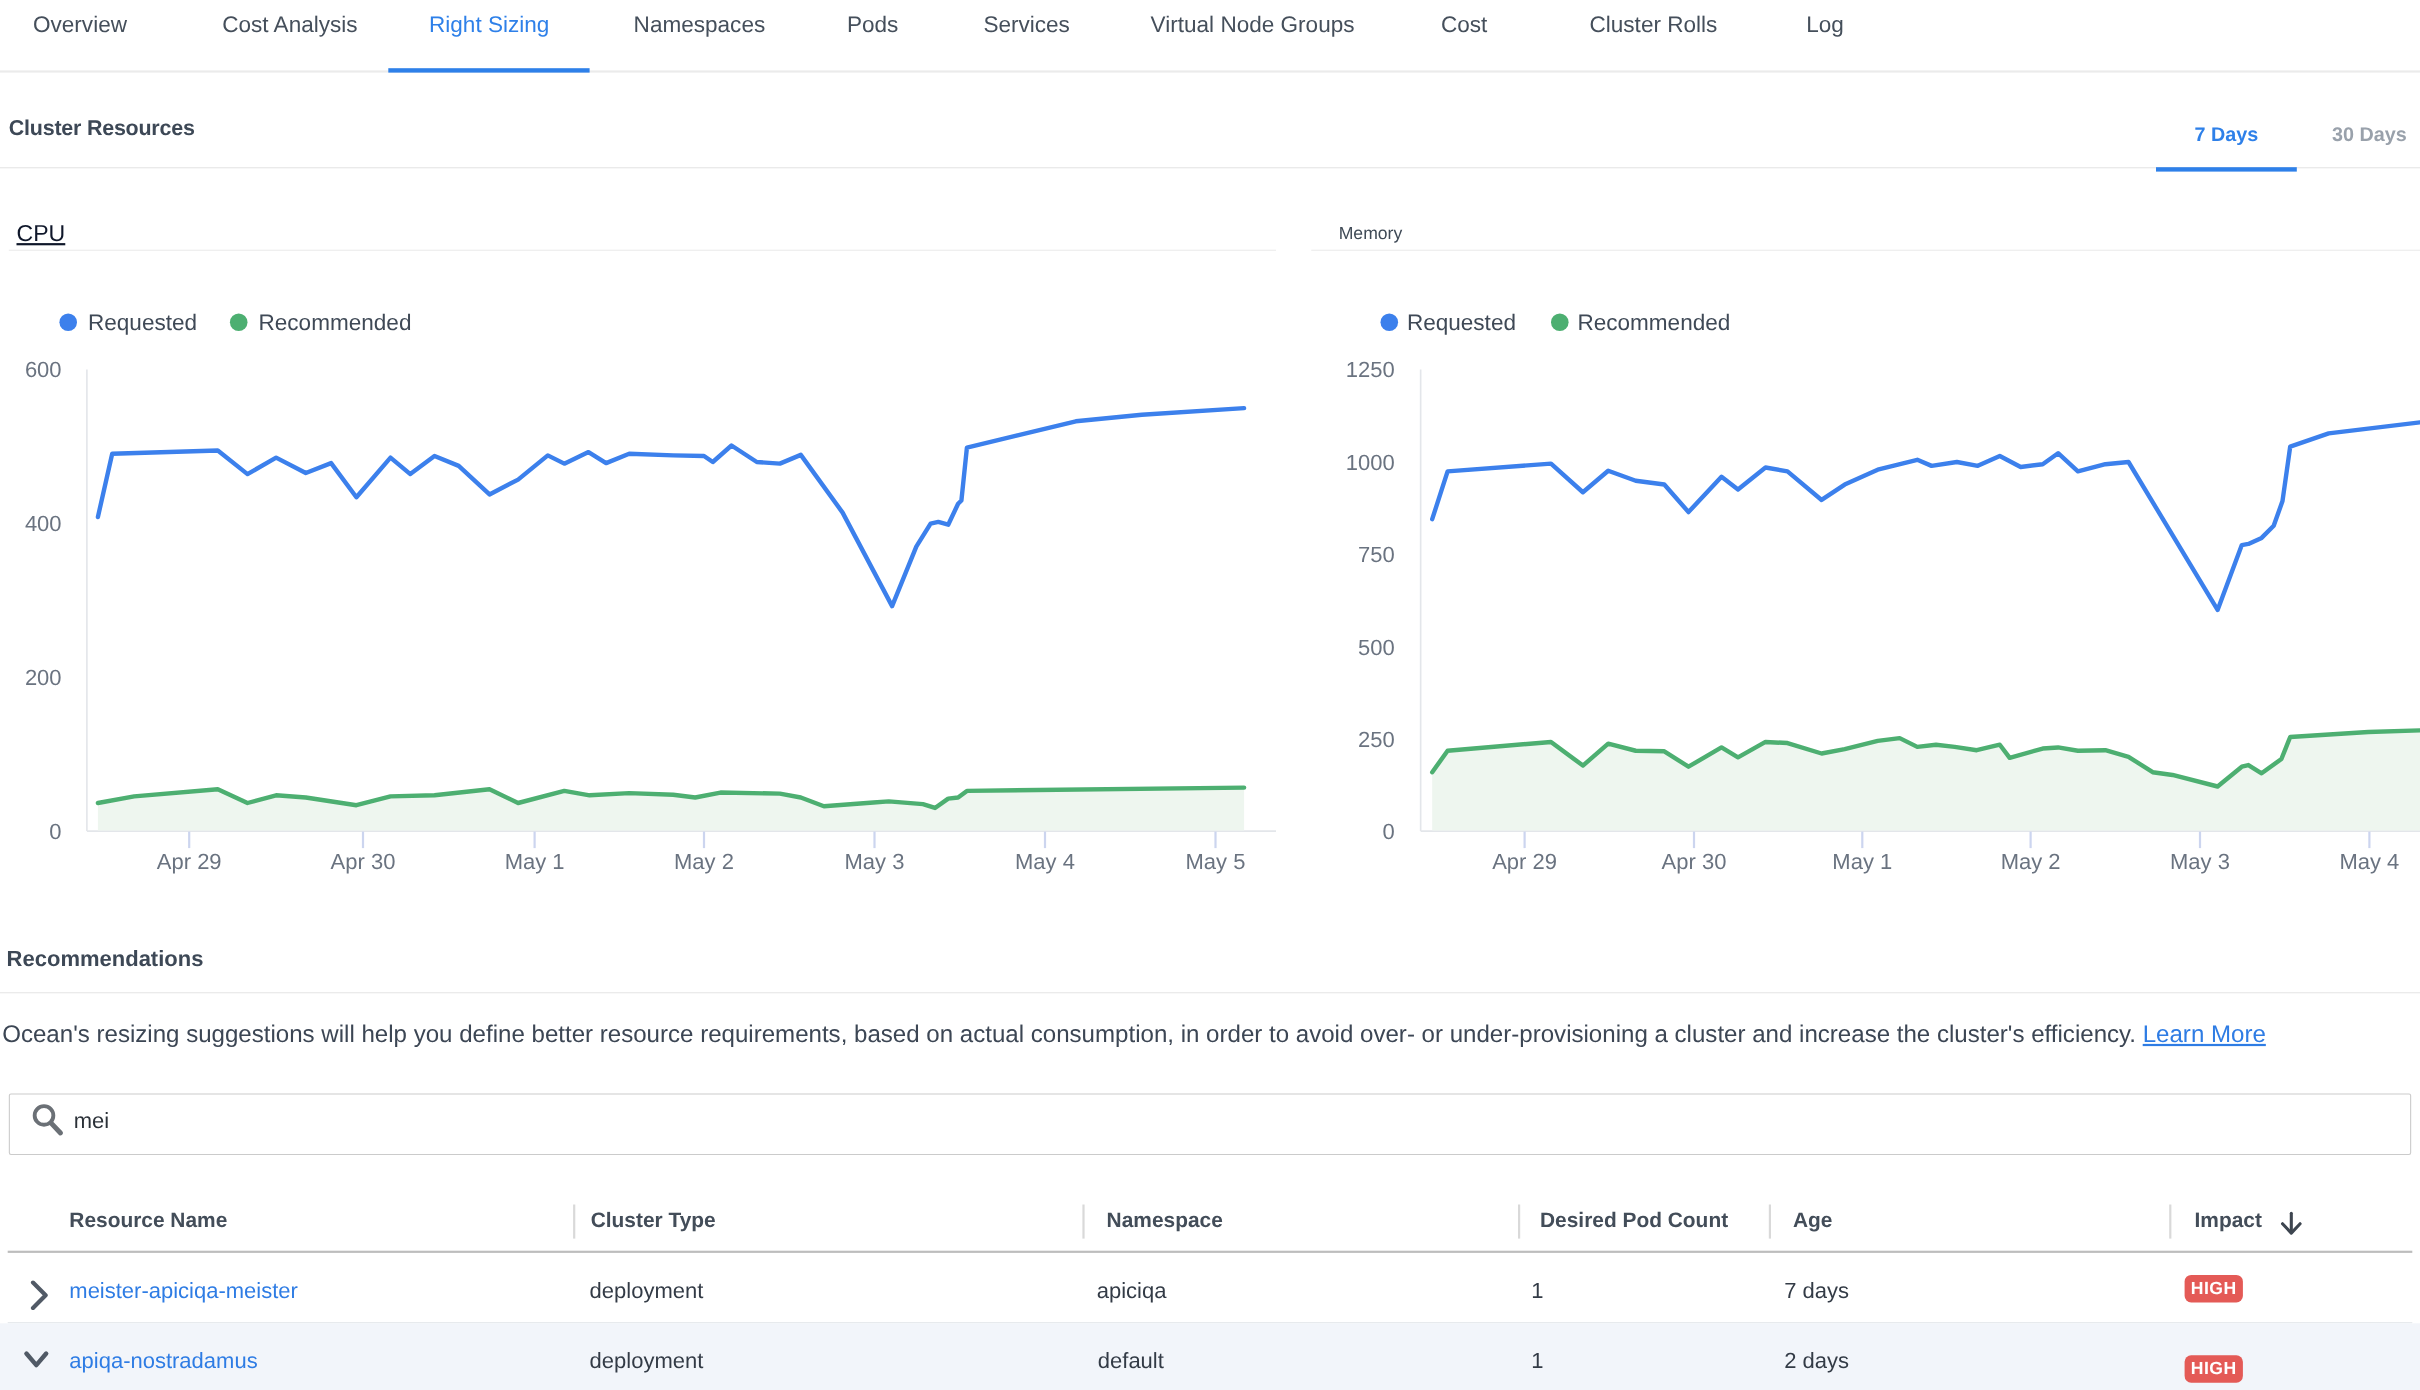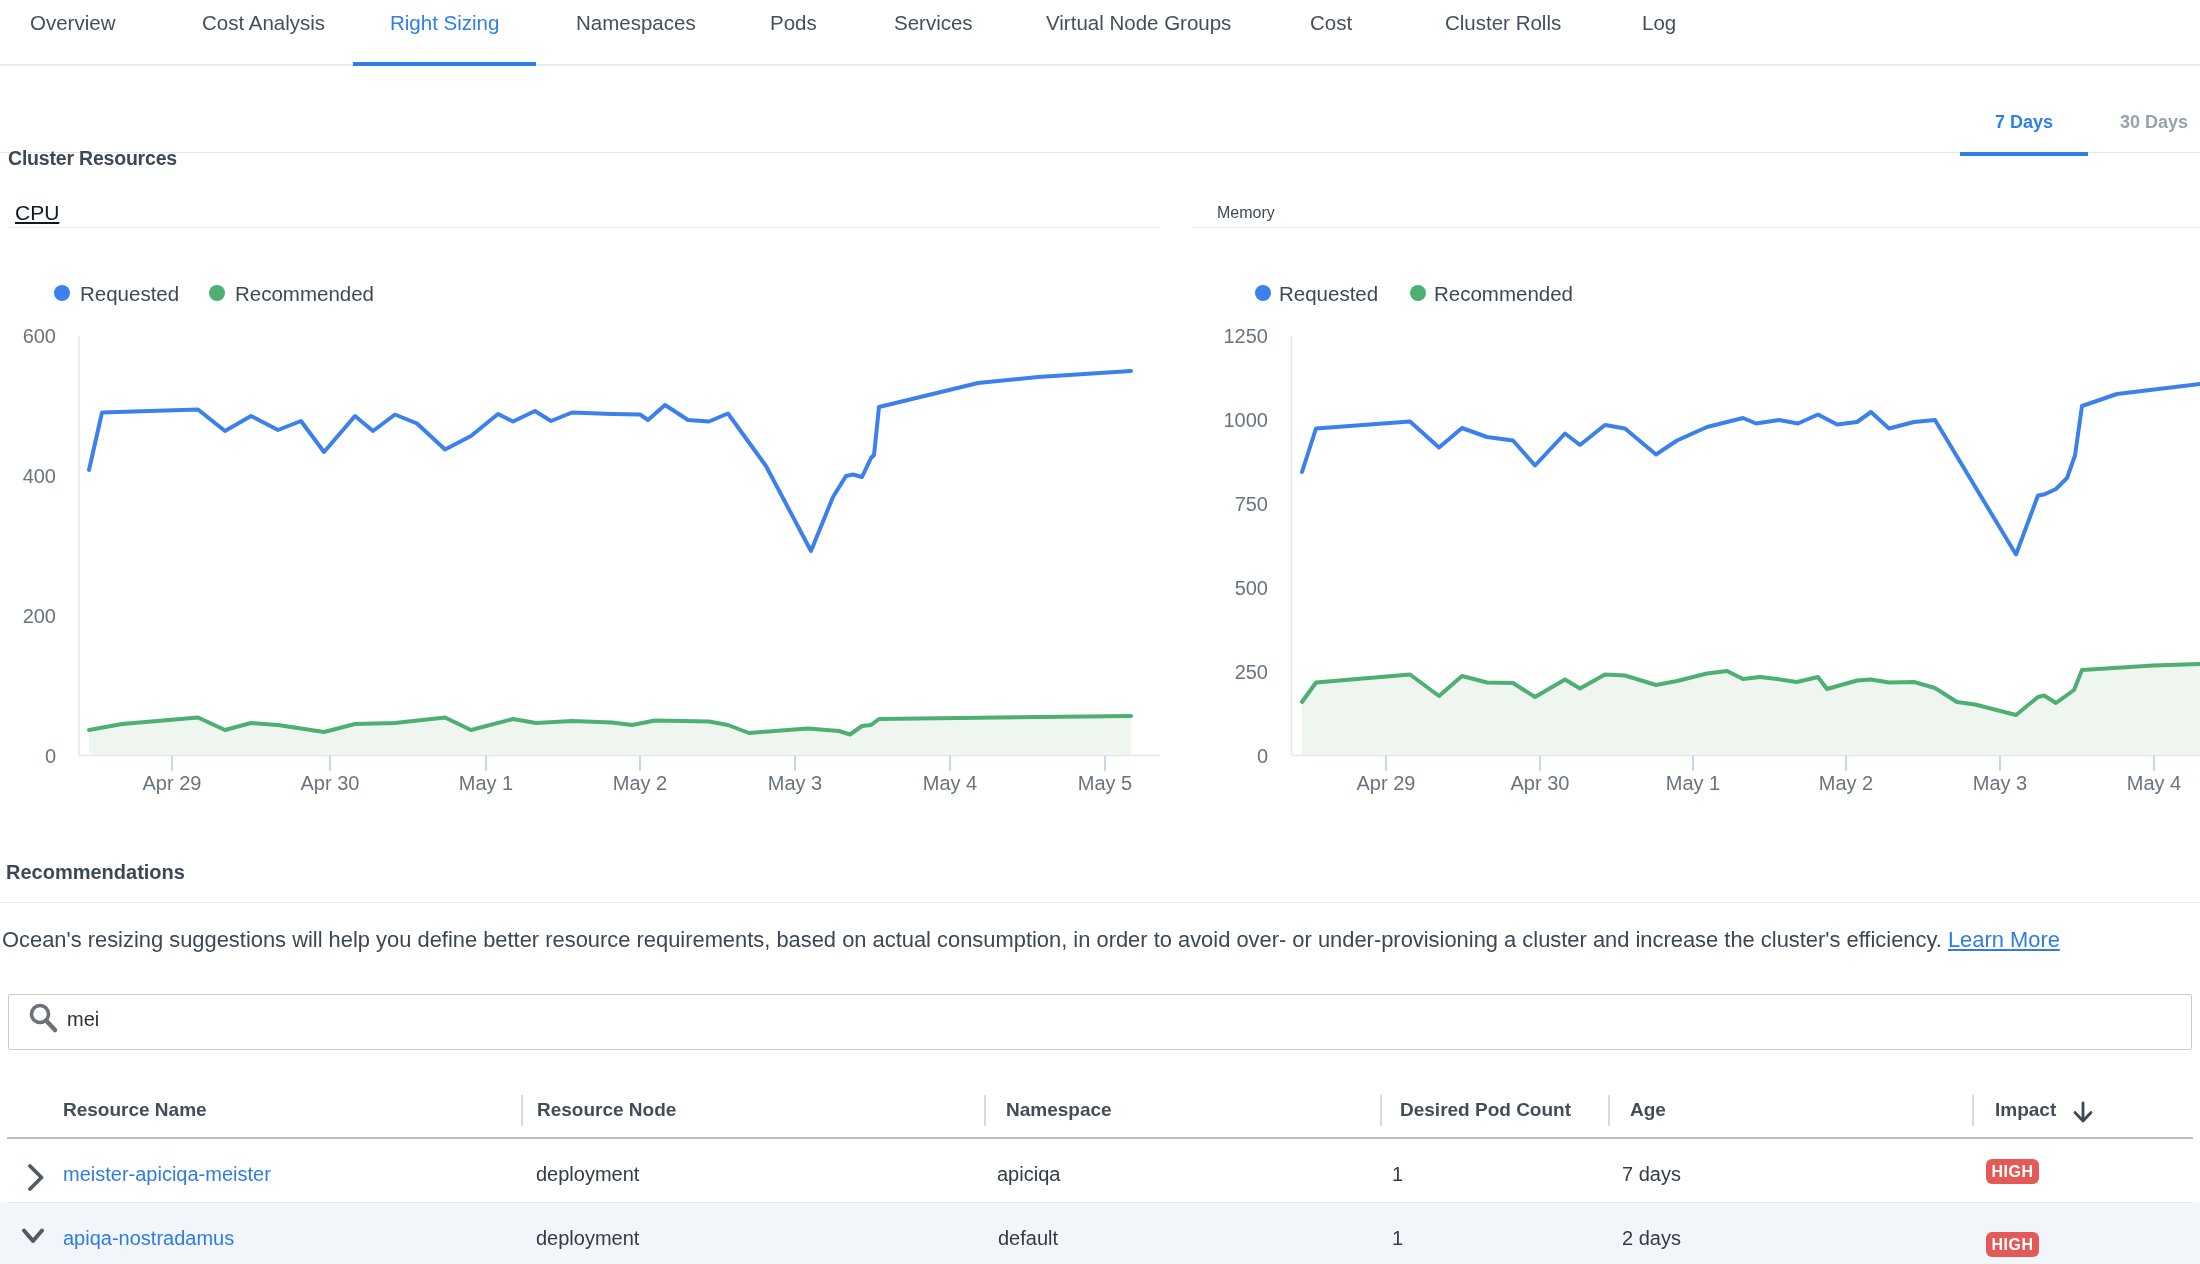--- a/index.html
+++ b/index.html
@@ -23,21 +23,21 @@
 <div class="tab" style="left:576px;">Namespaces</div>
 <div class="tab" style="left:770px;">Pods</div>
 <div class="tab" style="left:894px;">Services</div>
 <div class="tab" style="left:1046px;">Virtual Node Groups</div>
 <div class="tab" style="left:1310px;">Cost</div>
 <div class="tab" style="left:1445px;">Cluster Rolls</div>
 <div class="tab" style="left:1642px;">Log</div>
 <div class="abs" style="left:353px;top:62px;width:183px;height:4px;background:#2e80e9;"></div>
 
 <div class="abs" style="left:0;top:66px;width:2200px;height:87px;border-bottom:1px solid #e5e5e5;"></div>
-<div class="abs" style="left:8px;top:106px;font-size:19.5px;font-weight:bold;color:#3d4856;line-height:22px;letter-spacing:-0.2px;margin-top:41px;">Cluster Resources</div>
+<div class="abs" style="left:8px;top:106px;font-size:19.5px;font-weight:bold;color:#3d4856;line-height:22px;letter-spacing:-0.2px;">Cluster Resources</div>
 <div class="abs" style="left:1995px;top:112px;font-size:18px;font-weight:bold;color:#2e80e9;line-height:20px;white-space:nowrap;">7 Days</div>
 <div class="abs" style="left:2120px;top:112px;font-size:18px;font-weight:bold;color:#99a1ab;line-height:20px;white-space:nowrap;">30 Days</div>
 <div class="abs" style="left:1960px;top:152px;width:128px;height:4px;background:#2e80e9;"></div>
 
 <div class="abs" style="left:15px;top:202px;font-size:21px;color:#0f172a;line-height:22px;text-decoration:underline;">CPU</div>
 <div class="abs" style="left:8px;top:227px;width:1152px;height:1px;background:#ececec;"></div>
 <div class="abs" style="left:1217px;top:202px;font-size:16px;color:#3f4a56;line-height:22px;">Memory</div>
 <div class="abs" style="left:1192px;top:227px;width:1008px;height:1px;background:#ececec;"></div>
 
 <div class="dot" style="left:54px;top:285px;background:#3c80ec;"></div>
@@ -121,21 +121,21 @@
 <div class="abs" style="left:2px;top:926px;font-size:21.9px;color:#3c4654;line-height:27px;white-space:nowrap;">Ocean's resizing suggestions will help you define better resource requirements, based on actual consumption, in order to avoid over- or under-provisioning a cluster and increase the cluster's efficiency. <a style="color:#2e7ce4;text-decoration:underline;">Learn More</a></div>
 
 <div class="abs" style="left:8px;top:994px;width:2184px;height:56px;border:1px solid #cbcbcb;border-radius:2px;background:#fff;"></div>
 <svg class="abs" style="left:26px;top:1000px;" width="40" height="40" viewBox="0 0 40 40">
   <circle cx="14" cy="14" r="8.5" fill="none" stroke="#6b7076" stroke-width="3.5"></circle>
   <line x1="20.5" y1="21" x2="29" y2="30" stroke="#6b7076" stroke-width="4.5" stroke-linecap="round"></line>
 </svg>
 <div class="abs" style="left:67px;top:1008px;font-size:20px;color:#2b3138;line-height:22px;">mei</div>
 
 <div class="hdrcell" style="left:63px;top:1099px;">Resource Name</div>
-<div class="hdrcell" style="left:537px;top:1099px;">Resource Node</div>
+<div class="hdrcell" style="left:537px;top:1099px;">Cluster Type</div>
 <div class="hdrcell" style="left:1006px;top:1099px;">Namespace</div>
 <div class="hdrcell" style="left:1400px;top:1099px;">Desired Pod Count</div>
 <div class="hdrcell" style="left:1630px;top:1099px;">Age</div>
 <div class="hdrcell" style="left:1995px;top:1099px;">Impact</div>
 <svg class="abs" style="left:2073px;top:1101px;" width="22" height="24" viewBox="0 0 22 24">
   <g stroke="#3e4650" stroke-width="2.8" fill="none" stroke-linecap="round" stroke-linejoin="round">
     <line x1="10" y1="2" x2="10" y2="19"></line>
     <polyline points="2,11.5 10,20 18,11.5"></polyline>
   </g>
 </svg>

